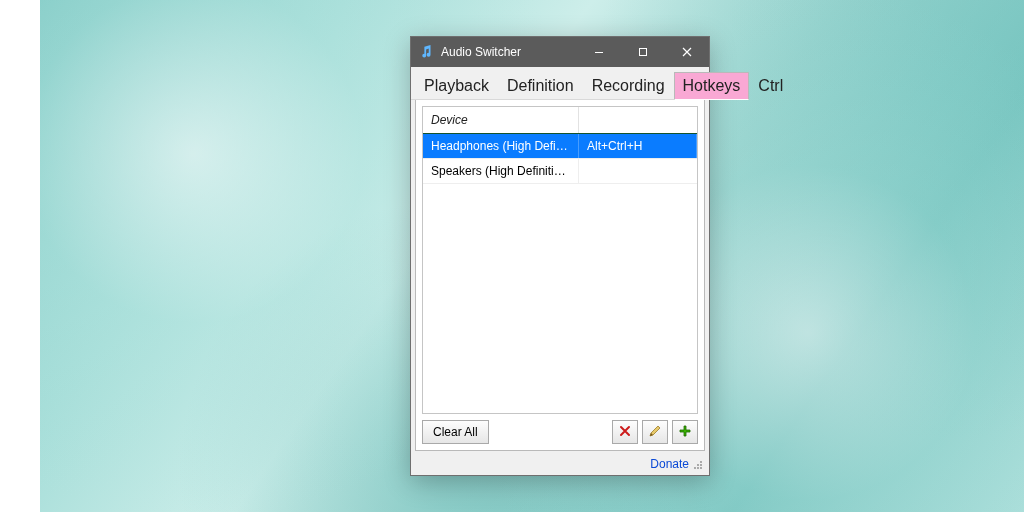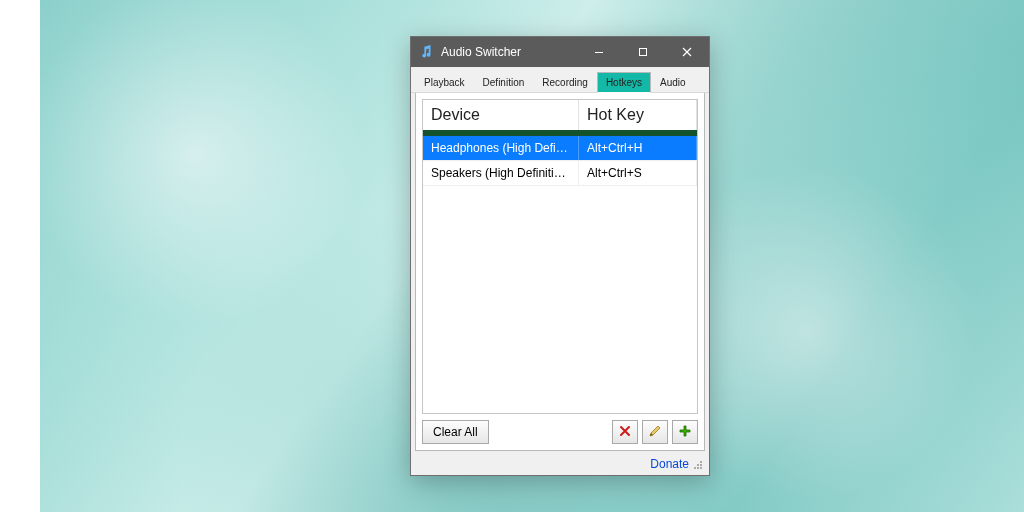--- a/index.html
+++ b/index.html
@@ -54,31 +54,31 @@
   .win-btn svg { display:block; }
   .tabs {
     display: flex;
     padding: 4px 4px 0 4px;
     background: #f0f0f0;
     border-bottom: 1px solid #d9d9d9;
     position: relative;
   }
   .tab {
     padding: 4px 8px;
-    font-size: 10px;
+    font-size: 16px;
     border: 1px solid transparent;
     border-bottom: none;
     background: transparent;
     margin-right: 0px;
     position: relative;
     top: 1px;
     color: #222;
   }
   .tab.active {
-    background: #14b8a6;
+    background: #f9a8d4;
     border-color: #b9b9b9;
     border-bottom: 1px solid #fff;
     z-index: 2;
   }
   .tab:not(.active) {
     border: 1px solid transparent;
   }
   .content {
     flex: 1;
     background: #fff;
@@ -90,23 +90,24 @@
   }
   .listview {
     flex: 1;
     border: 1px solid #c5c5c5;
     background: #fff;
     display: flex; flex-direction: column;
     overflow: hidden;
   }
   .lv-header {
     display: flex;
-    border-bottom: 6px solid #14532d;
+    border-bottom: 1px solid #14532d;
     background: #fff;
-    font-size: 16px;
+    font-size: 12px;
+    font-style: italic;
   }
   .lv-h {
     padding: 6px 8px;
     border-right: 1px solid #e2e2e2;
     color: #222;
     font-weight: 400;
     white-space: nowrap; overflow: hidden; text-overflow: ellipsis;
   }
   .col-device { width: 156px; }
   .col-hotkey { flex: 1; }
@@ -194,38 +195,36 @@
             <path d="M1 1 L9 9 M9 1 L1 9" stroke="#fff" stroke-width="1.2"></path>
           </svg>
       </div>
     </div>
 
     <div class="tabs">
       <div class="tab">Playback</div>
       <div class="tab">Definition</div>
       <div class="tab">Recording</div>
       <div class="tab active">Hotkeys</div>
-      <div class="tab">Audio</div>
+      <div class="tab">Ctrl</div>
     </div>
 
     <div class="content">
 
       <div class="listview">
         <div class="lv-header">
           <div class="lv-h col-device">Device</div>
-          <div class="lv-h col-hotkey">Hot Key</div>
         </div>
         <div class="lv-body">
           <div class="lv-row selected">
             <div class="lv-cell col-device">Headphones (High Definitio...</div>
             <div class="lv-cell col-hotkey">Alt+Ctrl+H</div>
           </div>
           <div class="lv-row">
             <div class="lv-cell col-device">Speakers (High Definition A...</div>
-            <div class="lv-cell col-hotkey">Alt+Ctrl+S</div>
           </div>
         </div>
       </div>
 
       <div class="toolbar">
         <div class="btn">Clear All</div>
         <div class="spacer"></div>
         <div class="icon-btn">
           <span>
             <svg width="14" height="14" viewBox="0 0 14 14">

